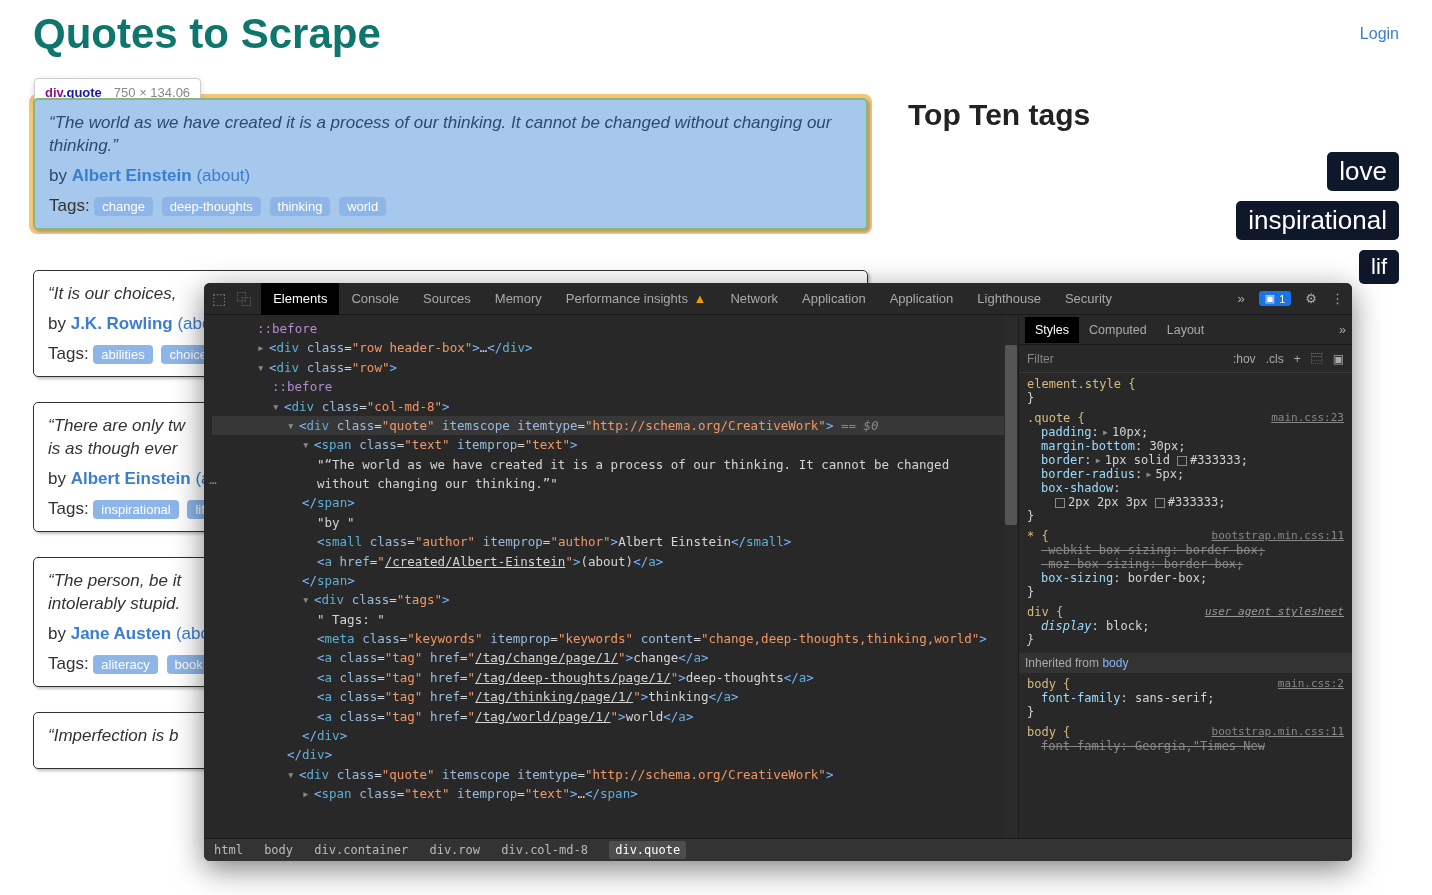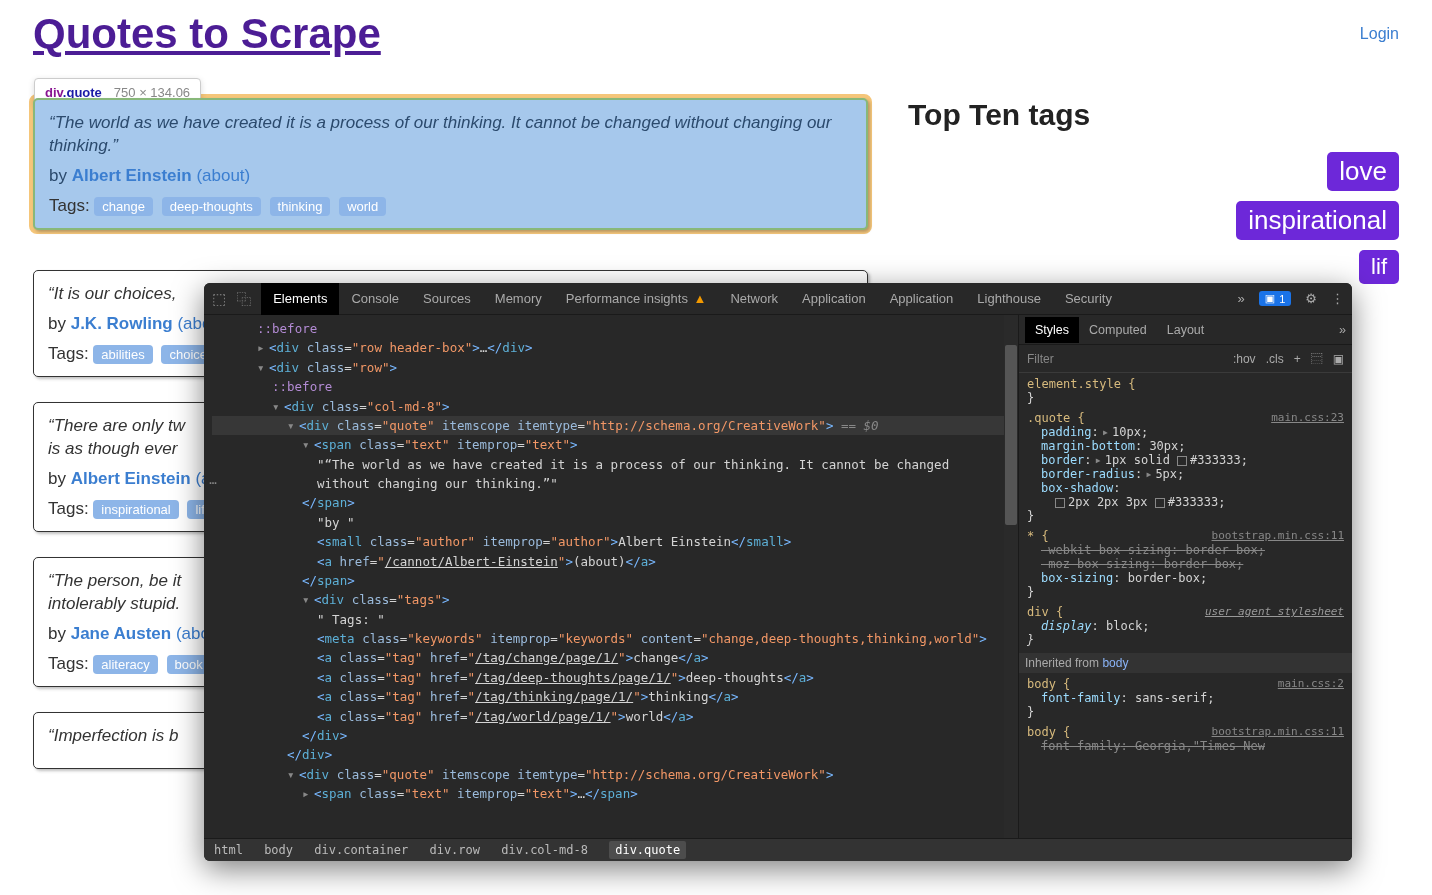--- a/index.html
+++ b/index.html
@@ -1,21 +1,21 @@
 <!DOCTYPE html>
 <html><head>
 <meta charset="utf-8">
 <style>
 * { box-sizing: border-box; margin: 0; padding: 0; }
 body { font-family: -apple-system, BlinkMacSystemFont, "Segoe UI", sans-serif; background: #fff; position: relative; width: 1432px; height: 895px; overflow: hidden; }
 
 
 .page { padding: 10px 33px; }
 .header { display: flex; justify-content: space-between; align-items: center; margin-bottom: 40px; }
-.site-title { font-size: 42px; font-weight: 700; color: #4c1d95; text-decoration: underline; }
+.site-title { font-size: 42px; font-weight: 700; color: #0f766e; }
 .login-link { color: #3b7ed0; font-size: 16px; }
 
 .main-row { display: flex; gap: 0; }
 .col-left { width: 835px; }
 .col-right { flex: 1; padding-left: 40px; }
 
 .inspect-tooltip { position: absolute; top: 78px; left: 34px; background: #fff; border: 1px solid #ccc; border-radius: 4px; padding: 6px 10px; font-size: 13px; box-shadow: 0 2px 6px rgba(0,0,0,0.15); }
 .inspect-tooltip .sel { color: #881391; font-weight: 600; }
 .inspect-tooltip .cls { color: #1a1aa6; font-weight: 600; }
 .inspect-tooltip .dim { color: #888; margin-left: 12px; }
@@ -27,21 +27,21 @@
 .quote.highlighted .quote-text { color: #2b4a6d; }
 .quote-by { color: #333; margin-bottom: 10px; }
 .quote.highlighted .quote-by { color: #2b4a6d; }
 .author-link { color: #3b7ed0; font-weight: 600; }
 .about-link { color: #3b7ed0; }
 .tags-row { color: #333; }
 .tag { display: inline-block; background: #8db5e8; color: #fff; padding: 2px 8px; border-radius: 4px; font-size: 13px; margin-right: 4px; }
 
 .top-tags-title { font-size: 30px; font-weight: 700; margin-bottom: 20px; color: #222; }
 .top-tags { text-align: right; }
-.top-tag { display: inline-block; background: #6d28d9; color: #fff; padding: 4px 12px; border-radius: 5px; font-size: 26px; margin-bottom: 10px; }
+.top-tag { display: inline-block; background: #0f172a; color: #fff; padding: 4px 12px; border-radius: 5px; font-size: 26px; margin-bottom: 10px; }
 
 
 .devtools { position: absolute; top: 283px; left: 204px; width: 1148px; height: 578px; background: #282828; border-radius: 6px; box-shadow: 0 8px 30px rgba(0,0,0,0.5); color: #d4d4d4; font-size: 13px; display: flex; flex-direction: column; overflow: hidden; }
 .dt-titlebar { display: flex; align-items: center; padding: 6px 10px; background: #3c3c3c; font-size: 13px; color: #ddd; }
 .dt-titlebar .chrome-icon { width: 16px; height: 16px; border-radius: 50%; background: conic-gradient(#ea4335 0 120deg, #34a853 120deg 240deg, #fbbc05 240deg 360deg); margin-right: 8px; position: relative; }
 .dt-titlebar .chrome-icon::after { content:""; position:absolute; inset:4px; background:#4285f4; border-radius:50%; border:2px solid #fff; }
 .dt-titlebar-buttons { margin-left: auto; display: flex; gap: 18px; color: #ccc; font-size: 14px; }
 
 .dt-tabs { display: flex; align-items: center; background: #282828; border-bottom: 1px solid #1a1a1a; padding: 0 8px; height: 32px; font-size: 13px; }
 .dt-tabs .tool-icon { color: #888; margin-right: 10px; font-size: 15px; }
@@ -222,21 +222,21 @@
         <div class="el-line indent-2"><span class="el-arrow">▸</span><span class="el-punct">&lt;</span><span class="el-tag">div</span> <span class="el-attr">class</span>=<span class="el-val">"row header-box"</span><span class="el-punct">&gt;</span><span>…</span><span class="el-punct">&lt;/</span><span class="el-tag">div</span><span class="el-punct">&gt;</span></div>
         <div class="el-line indent-2"><span class="el-arrow">▾</span><span class="el-punct">&lt;</span><span class="el-tag">div</span> <span class="el-attr">class</span>=<span class="el-val">"row"</span><span class="el-punct">&gt;</span></div>
         <div class="el-line indent-3"><span class="el-pseudo">::before</span></div>
         <div class="el-line indent-3"><span class="el-arrow">▾</span><span class="el-punct">&lt;</span><span class="el-tag">div</span> <span class="el-attr">class</span>=<span class="el-val">"col-md-8"</span><span class="el-punct">&gt;</span></div>
         <div class="el-line indent-4 selected"><span class="el-arrow">▾</span><span class="el-punct">&lt;</span><span class="el-tag">div</span> <span class="el-attr">class</span>=<span class="el-val">"quote"</span> <span class="el-attr">itemscope</span> <span class="el-attr">itemtype</span>=<span class="el-val">"http://schema.org/CreativeWork"</span><span class="el-punct">&gt;</span><span class="el-eq"> == $0</span></div>
         <div class="el-line indent-5"><span class="el-arrow">▾</span><span class="el-punct">&lt;</span><span class="el-tag">span</span> <span class="el-attr">class</span>=<span class="el-val">"text"</span> <span class="el-attr">itemprop</span>=<span class="el-val">"text"</span><span class="el-punct">&gt;</span></div>
         <div class="el-line indent-6" style="white-space:normal;padding-right:40px">"“The world as we have created it is a process of our thinking. It cannot be changed without changing our thinking.”"</div>
         <div class="el-line indent-5"><span class="el-punct">&lt;/</span><span class="el-tag">span</span><span class="el-punct">&gt;</span></div>
         <div class="el-line indent-6">"by "</div>
         <div class="el-line indent-6"><span class="el-punct">&lt;</span><span class="el-tag">small</span> <span class="el-attr">class</span>=<span class="el-val">"author"</span> <span class="el-attr">itemprop</span>=<span class="el-val">"author"</span><span class="el-punct">&gt;</span><span>Albert Einstein</span><span class="el-punct">&lt;/</span><span class="el-tag">small</span><span class="el-punct">&gt;</span></div>
-        <div class="el-line indent-6"><span class="el-punct">&lt;</span><span class="el-tag">a</span> <span class="el-attr">href</span>=<span class="el-val">"<span class="el-link">/cannot/Albert-Einstein</span>"</span><span class="el-punct">&gt;</span><span>(about)</span><span class="el-punct">&lt;/</span><span class="el-tag">a</span><span class="el-punct">&gt;</span></div>
+        <div class="el-line indent-6"><span class="el-punct">&lt;</span><span class="el-tag">a</span> <span class="el-attr">href</span>=<span class="el-val">"<span class="el-link">/created/Albert-Einstein</span>"</span><span class="el-punct">&gt;</span><span>(about)</span><span class="el-punct">&lt;/</span><span class="el-tag">a</span><span class="el-punct">&gt;</span></div>
         <div class="el-line indent-5"><span class="el-punct">&lt;/</span><span class="el-tag">span</span><span class="el-punct">&gt;</span></div>
         <div class="el-line indent-5"><span class="el-arrow">▾</span><span class="el-punct">&lt;</span><span class="el-tag">div</span> <span class="el-attr">class</span>=<span class="el-val">"tags"</span><span class="el-punct">&gt;</span></div>
         <div class="el-line indent-6">" Tags: "</div>
         <div class="el-line indent-6"><span class="el-punct">&lt;</span><span class="el-tag">meta</span> <span class="el-attr">class</span>=<span class="el-val">"keywords"</span> <span class="el-attr">itemprop</span>=<span class="el-val">"keywords"</span> <span class="el-attr">content</span>=<span class="el-val">"change,deep-thoughts,thinking,world"</span><span class="el-punct">&gt;</span></div>
         <div class="el-line indent-6"><span class="el-punct">&lt;</span><span class="el-tag">a</span> <span class="el-attr">class</span>=<span class="el-val">"tag"</span> <span class="el-attr">href</span>=<span class="el-val">"<span class="el-link">/tag/change/page/1/</span>"</span><span class="el-punct">&gt;</span><span>change</span><span class="el-punct">&lt;/</span><span class="el-tag">a</span><span class="el-punct">&gt;</span></div>
         <div class="el-line indent-6"><span class="el-punct">&lt;</span><span class="el-tag">a</span> <span class="el-attr">class</span>=<span class="el-val">"tag"</span> <span class="el-attr">href</span>=<span class="el-val">"<span class="el-link">/tag/deep-thoughts/page/1/</span>"</span><span class="el-punct">&gt;</span><span>deep-thoughts</span><span class="el-punct">&lt;/</span><span class="el-tag">a</span><span class="el-punct">&gt;</span></div>
         <div class="el-line indent-6"><span class="el-punct">&lt;</span><span class="el-tag">a</span> <span class="el-attr">class</span>=<span class="el-val">"tag"</span> <span class="el-attr">href</span>=<span class="el-val">"<span class="el-link">/tag/thinking/page/1/</span>"</span><span class="el-punct">&gt;</span><span>thinking</span><span class="el-punct">&lt;/</span><span class="el-tag">a</span><span class="el-punct">&gt;</span></div>
         <div class="el-line indent-6"><span class="el-punct">&lt;</span><span class="el-tag">a</span> <span class="el-attr">class</span>=<span class="el-val">"tag"</span> <span class="el-attr">href</span>=<span class="el-val">"<span class="el-link">/tag/world/page/1/</span>"</span><span class="el-punct">&gt;</span><span>world</span><span class="el-punct">&lt;/</span><span class="el-tag">a</span><span class="el-punct">&gt;</span></div>
         <div class="el-line indent-5"><span class="el-punct">&lt;/</span><span class="el-tag">div</span><span class="el-punct">&gt;</span></div>
         <div class="el-line indent-4"><span class="el-punct">&lt;/</span><span class="el-tag">div</span><span class="el-punct">&gt;</span></div>

